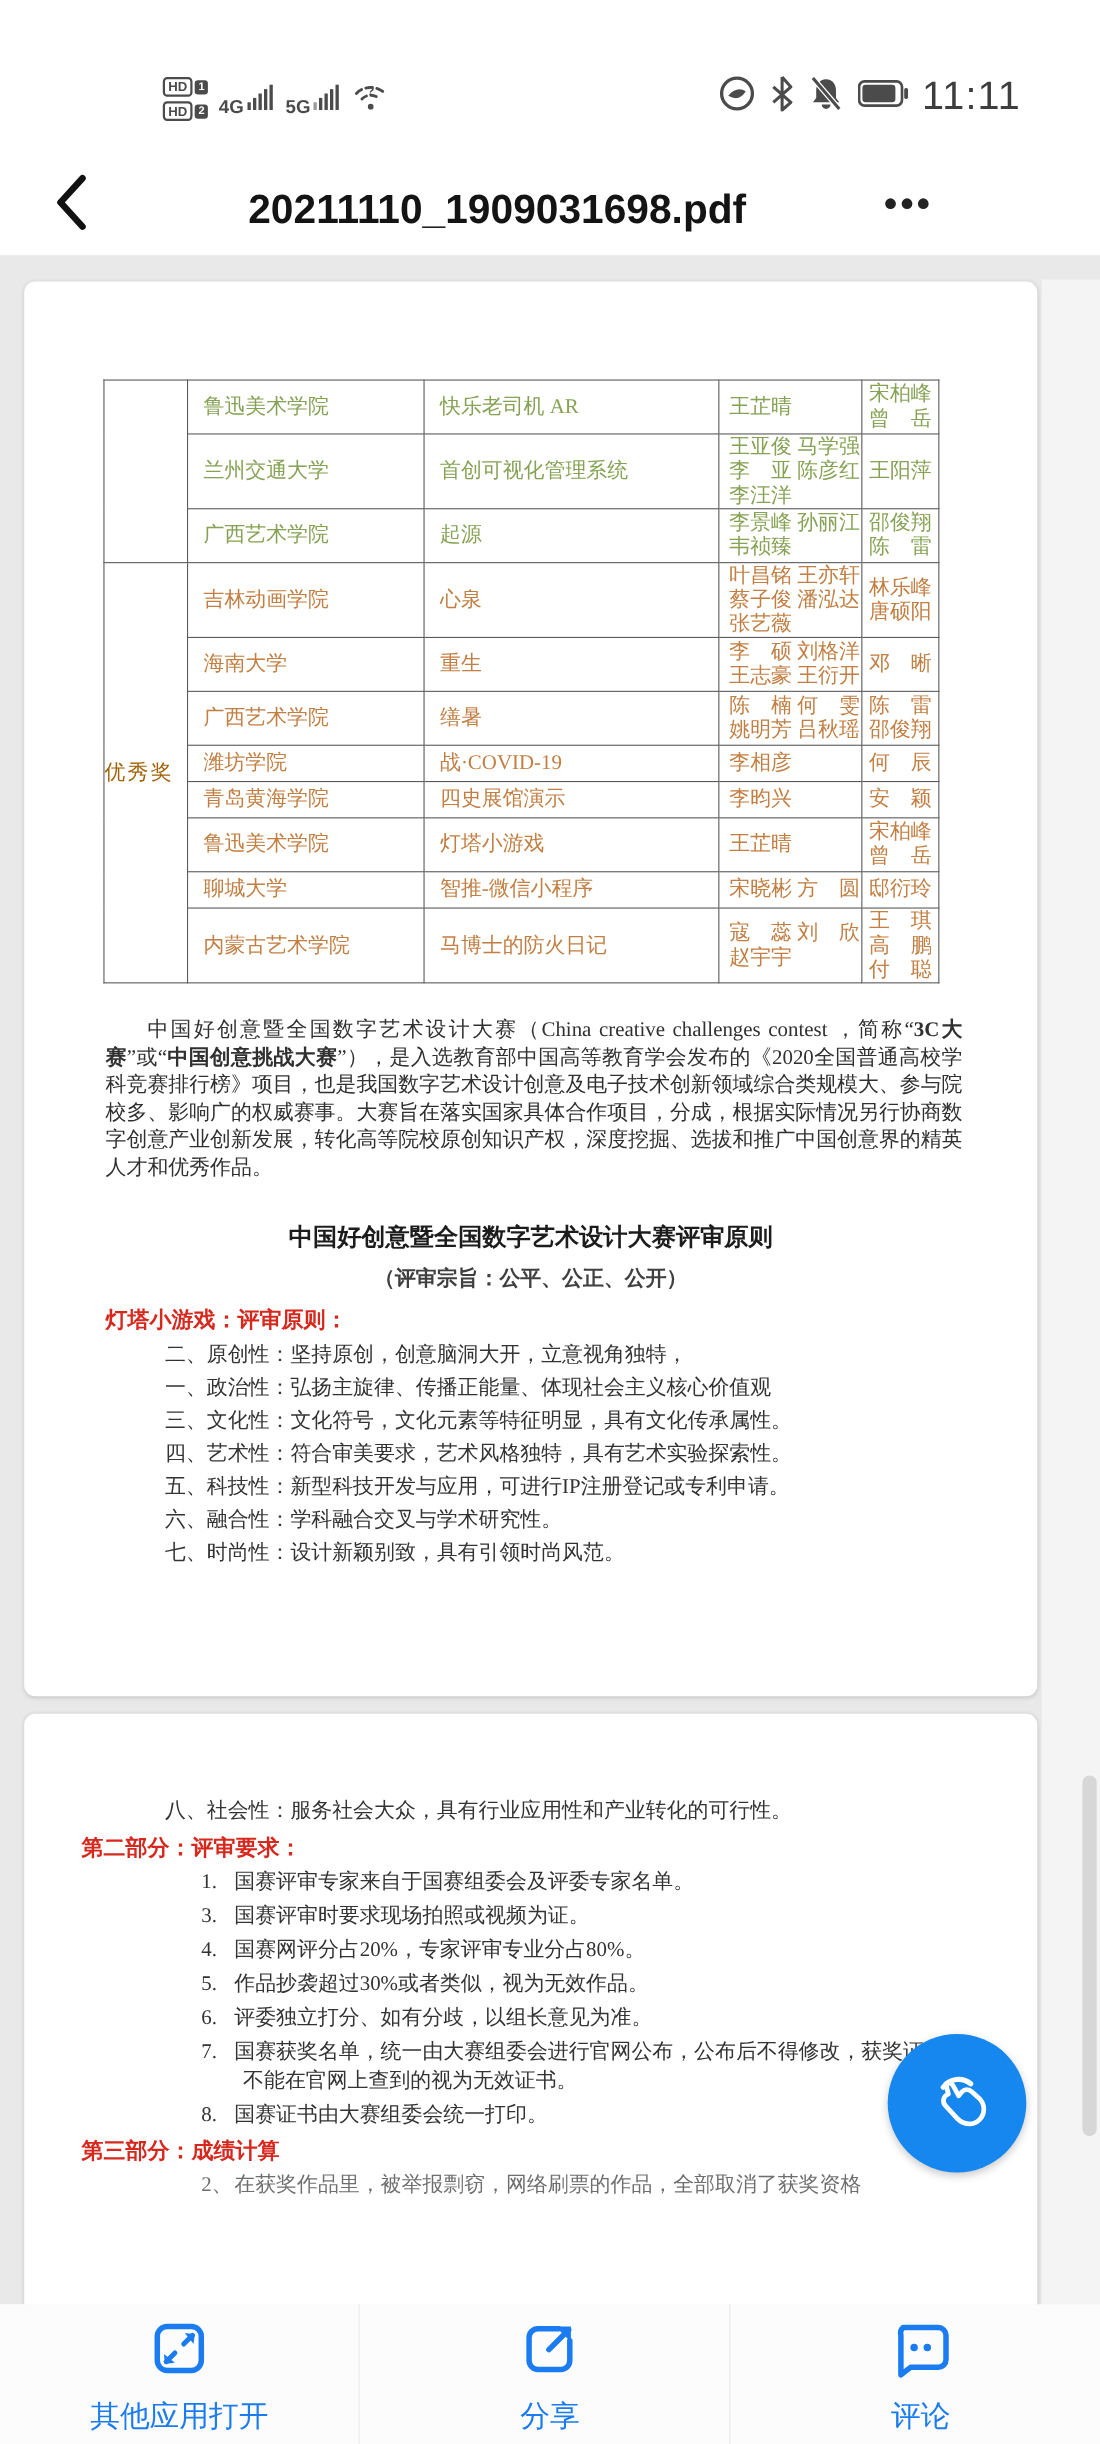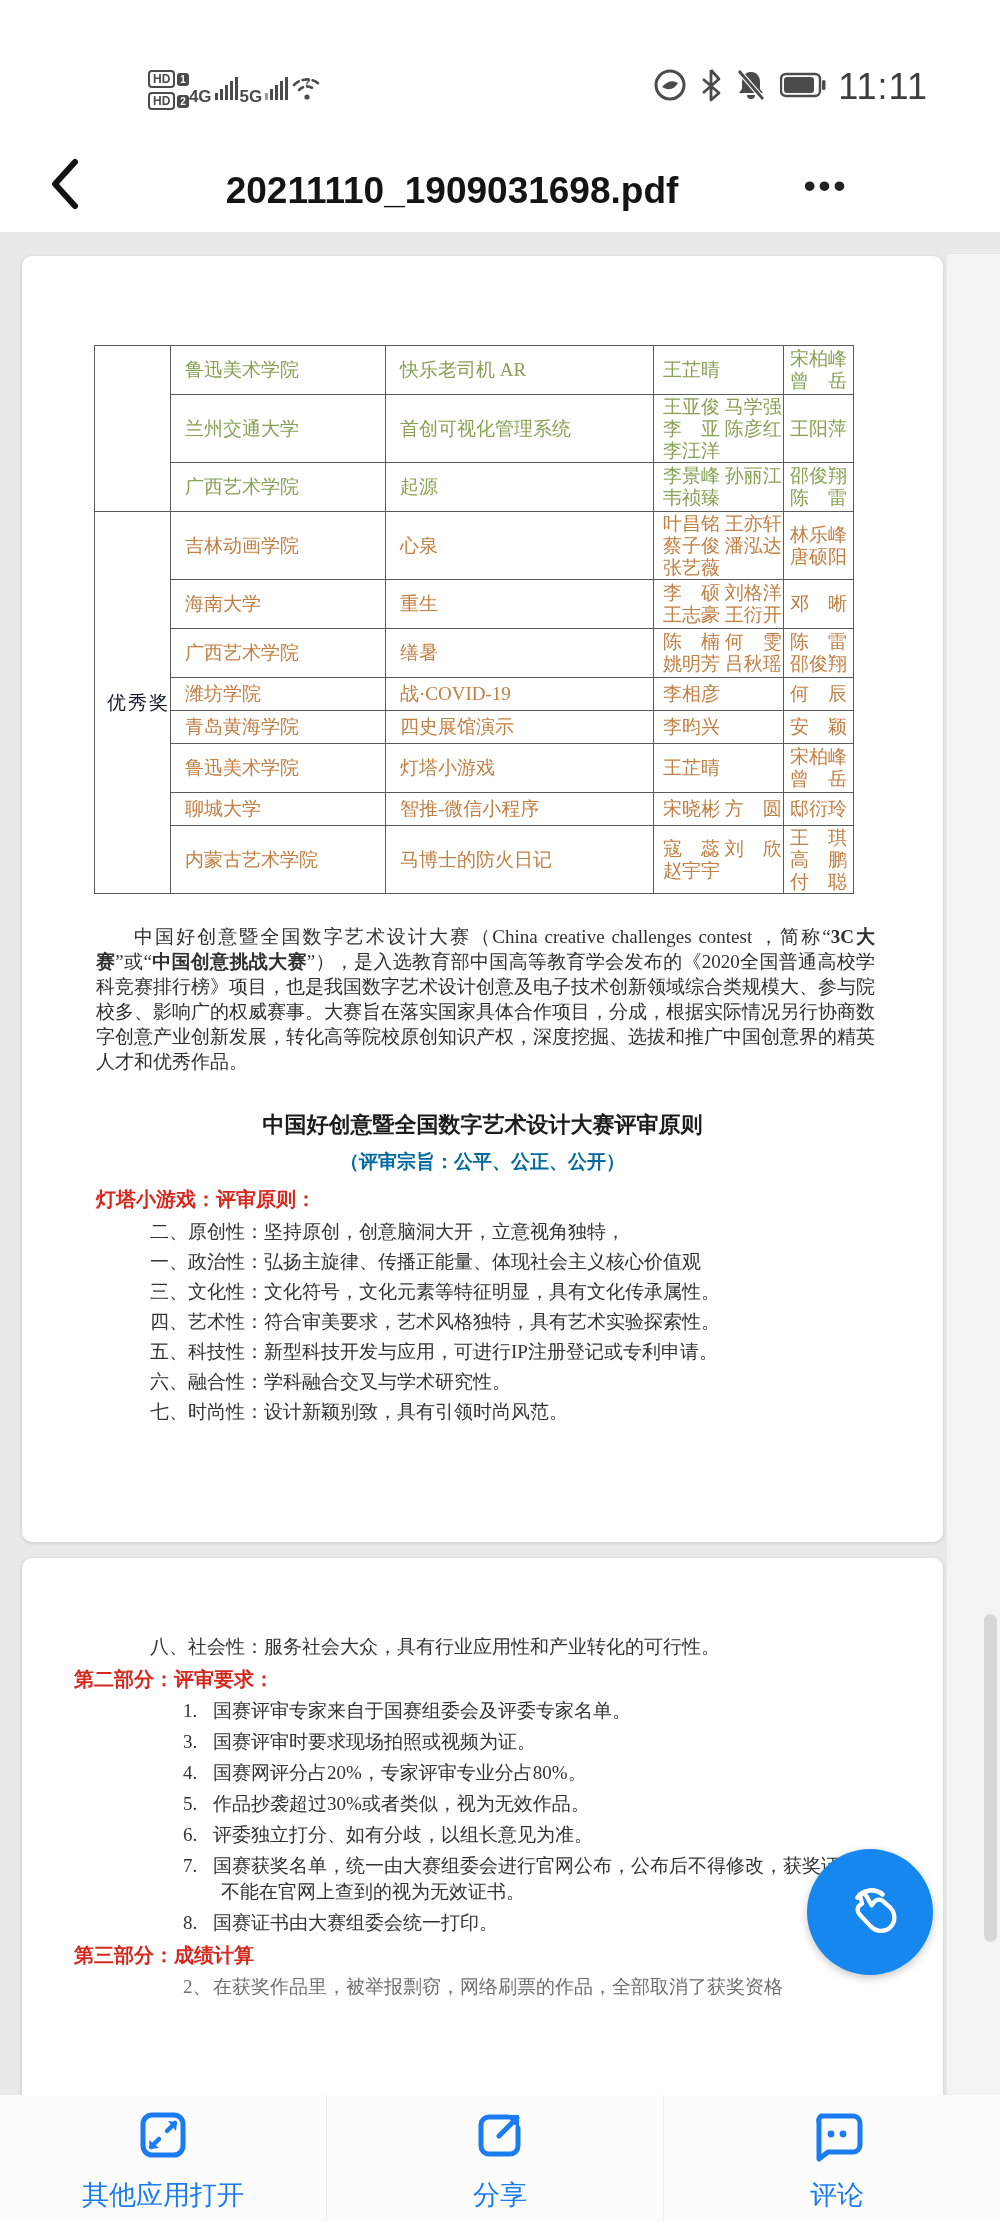--- a/index.html
+++ b/index.html
@@ -2,21 +2,21 @@
 <html><head>
 <meta charset="utf-8">
 <style>
   * { margin:0; padding:0; box-sizing:border-box; }
   html,body { width:1000px; height:2222px; overflow:hidden; background:#fff;
     font-family:"Liberation Sans","DejaVu Sans",sans-serif; }
   .screen { position:relative; width:1000px; height:2222px; background:#fff; }
 
   
   .status-bar { position:absolute; top:0; left:0; width:1000px; height:150px; background:#fff; }
-  .sb-left { position:absolute; left:148px; top:70px; display:flex; align-items:center; color:#4b4b4b; }
+  .sb-left { position:absolute; left:148px; top:70px; display:flex; align-items:center; gap:10px; color:#4b4b4b; }
   .hd-stack { display:flex; flex-direction:column; gap:4px; }
   .hd-badge { display:flex; align-items:center; }
   .hd-box { border:2px solid #4b4b4b; border-radius:4px; font-size:12px; font-weight:bold; padding:0 3px; line-height:14px; color:#4b4b4b; }
   .hd-num { background:#4b4b4b; color:#fff; font-size:10px; font-weight:bold; border-radius:3px; padding:1px 3px; margin-left:2px; line-height:11px; }
   .net { display:flex; align-items:flex-end; gap:2px; }
   .net-label { font-size:17px; font-weight:bold; color:#4b4b4b; line-height:17px; }
   .sb-right { position:absolute; right:72px; top:66px; display:flex; align-items:center; gap:12px; }
   .sb-time { font-size:36px; color:#3e3e3e; letter-spacing:1px; }
 
   
@@ -30,33 +30,33 @@
   .viewer { position:absolute; top:232px; left:0; width:1000px; height:1863px; background:#e9e9e9; overflow:hidden; }
   .right-strip { position:absolute; left:947px; top:22px; width:53px; height:1841px; background:#f4f4f4; }
   .page-card { position:absolute; left:22px; width:921px; background:#fff; border-radius:10px;
     box-shadow:0 1px 4px rgba(0,0,0,.14); font-family:"Liberation Serif","DejaVu Serif",serif; color:#2f2f2f; }
   .page1 { top:24px; height:1286px; }
   .page2 { top:1326px; height:620px; border-bottom-left-radius:0; border-bottom-right-radius:0; }
 
   
   table.award { border-collapse:collapse; margin:89px 0 0 72px; table-layout:fixed; width:759px; }
   table.award td { border:1px solid #5b5b5b; font-size:19px; line-height:22px; vertical-align:middle; overflow:hidden; }
-  td.c-award { text-align:right; letter-spacing:2px; color:#0f172a;margin-left:36px; }
+  td.c-award { text-align:left; letter-spacing:2px; color:#a16207;margin-left:36px; }
   td.c-school { padding-left:14px; }
   td.c-work { padding-left:14px; }
   td.c-auth { padding-left:9px; }
   td.c-adv { text-align:center; }
   tr.h1 { height:33px;margin-top:36px; } tr.h2 { height:49px; } tr.h3 { height:68px; }
   .g1 td.c-school, .g1 td.c-work, .g1 td.c-auth, .g1 td.c-adv { color:#86a254; }
   .g2 td.c-school, .g2 td.c-work, .g2 td.c-auth, .g2 td.c-adv { color:#c27f43; }
 
   
   .intro { margin:30px 68px 0 74px; font-size:19px; line-height:25px; text-align:justify; text-indent:2em; color:#303030; }
   .p-heading { margin-top:36px; text-align:center; font-size:22px; font-weight:bold; color:#1c1c1c; }
-  .p-sub { margin-top:9px; text-align:center; font-size:19px; font-weight:bold; color:#0369a1; }
+  .p-sub { margin-top:9px; text-align:center; font-size:19px; font-weight:bold; color:#404040; }
   .part-title { margin:11px 0 0 74px; font-size:20px; font-weight:bold; color:#d7281e; }
   .p1-item { margin:8px 0 0 128px; font-size:19px; line-height:22px; color:#333; }
 
   
   .p2-item8 { margin:76px 0 0 128px; font-size:19px; line-height:26px; color:#333; }
   .p2-part { margin:6px 0 0 52px; font-size:20px; font-weight:bold; color:#d7281e; }
   .p2-li { margin:5px 0 0 161px; width:720px; font-size:19px; line-height:26px; color:#333;
     padding-left:38px; text-indent:-38px; }
   .p3-li { margin:4px 0 0 161px; width:745px; font-size:19px; line-height:27px; color:#333;
     padding-left:40px; text-indent:-40px; }

